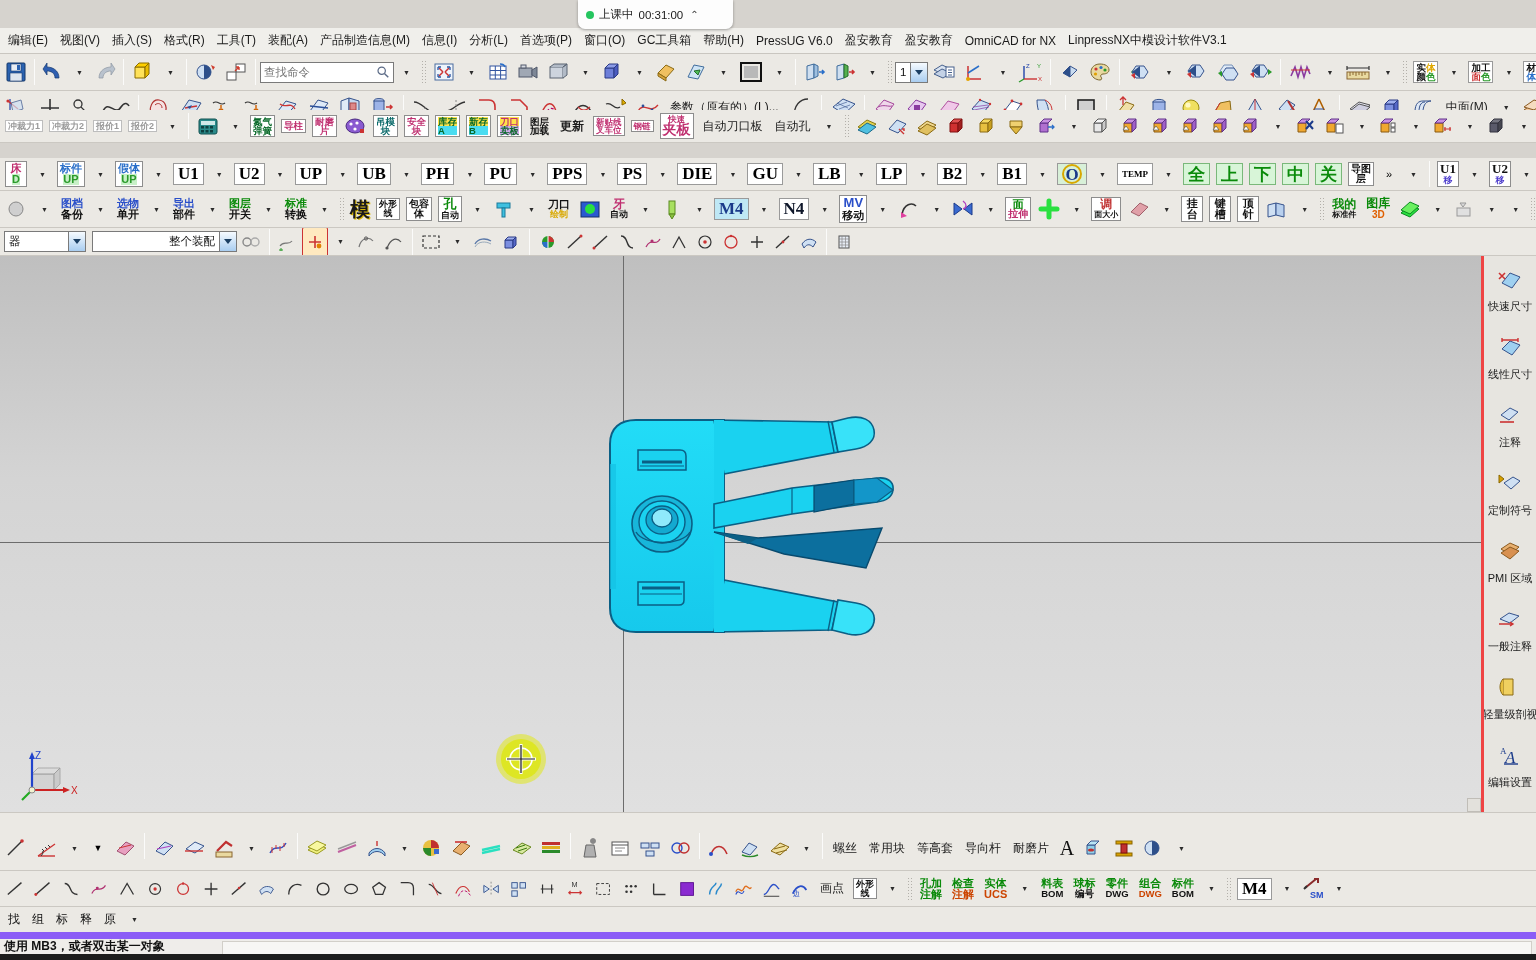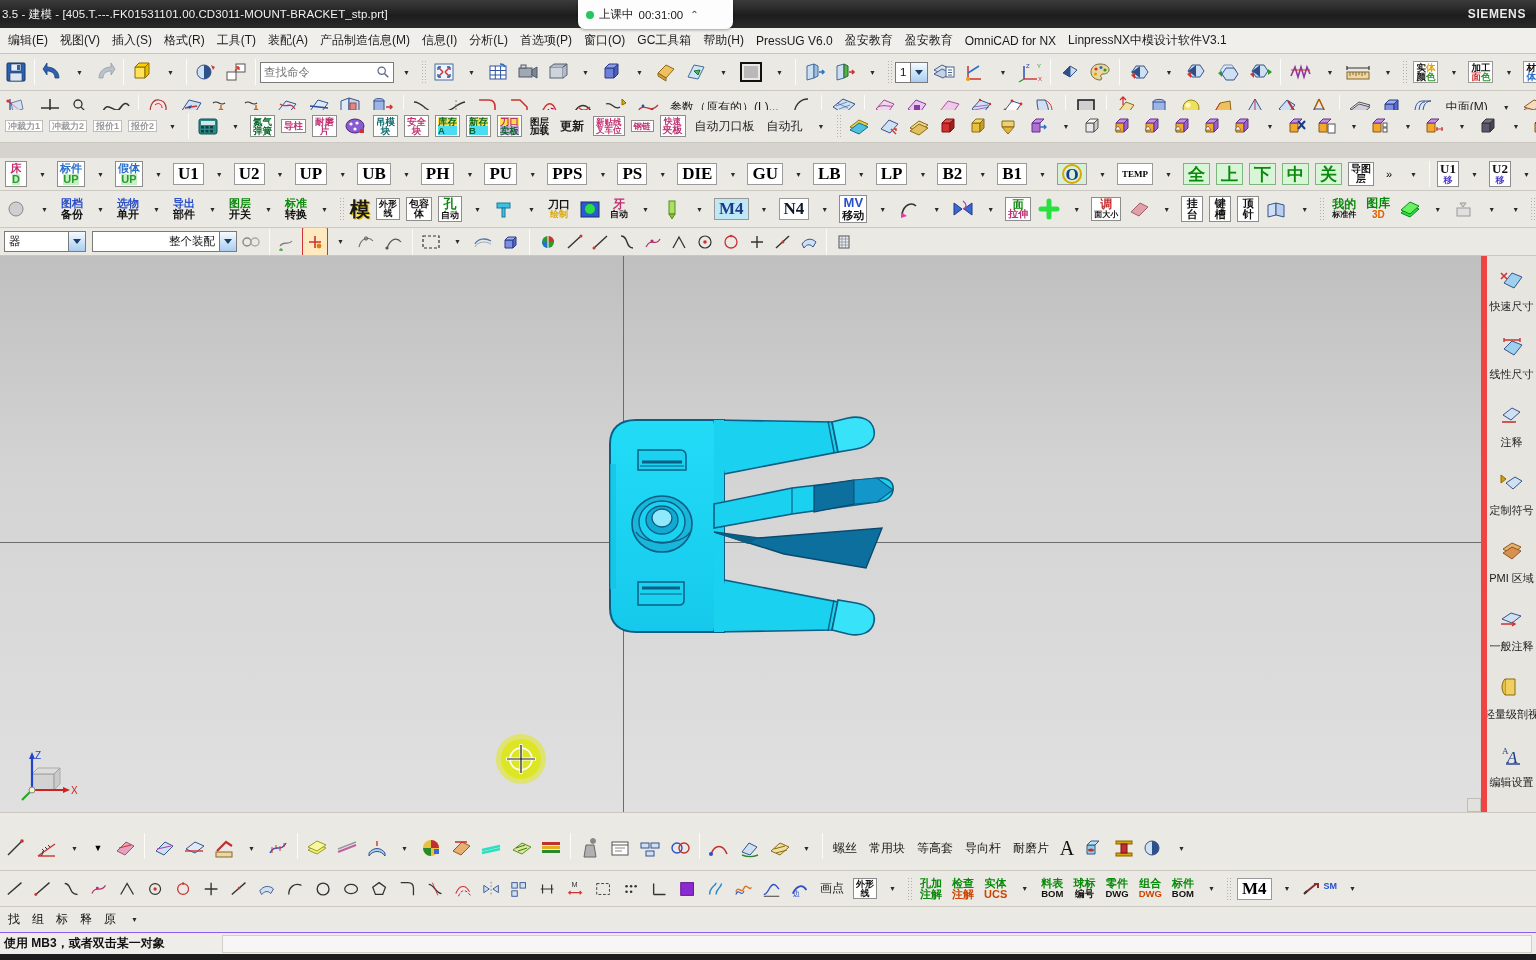--- a/index.html
+++ b/index.html
@@ -105,55 +105,51 @@
     background: linear-gradient(180deg,#bfbfbf 0%, #d4d4d4 40%, #e0e0e0 100%);
     overflow: hidden;
   }
   .axline { position: absolute; background: #6c6c6c; }
   .triad { position: absolute; left: 10px; bottom: 8px; width: 70px; height: 70px; }
   .cursor { position: absolute; }
 
   
   #rightbar {
     position: absolute; left: 1481px; top: 256px; width: 55px; height: 556px;
-    background: #e7e5e0; border-left: 6px solid #ef4444;
+    background: #e7e5e0; border-left: 3px solid #ef4444;
     overflow: hidden;
   }
   .rbitem { height: 68px; display: flex; flex-direction: column; align-items: center;
             justify-content: center; gap: 2px; cursor: default; }
   .rbitem .rlab { font-size: 11px; color: #1b1b1b; white-space: nowrap; }
 
   
   .bottombar { position: absolute; left: 0; width: 1536px; background: #ebe9e4;
                border-top: 1px solid #cbc8c2; overflow: hidden; white-space: nowrap; }
 
   
   #statusbar {
     position: absolute; left: 0; top: 932px; width: 1536px; height: 22px;
-    background: #efedea; border-top: 1px solid #8b5cf6;
+    background: #efedea; border-top: 7px solid #8b5cf6;
     display: flex; align-items: center;
   }
   #statusbar .stxt { font-size: 12px; font-weight: bold; color: #111; padding-left: 4px; }
   #statusbar .sfield { position: absolute; left: 222px; top: 2px; width: 1310px; height: 18px;
                        background: #f7f6f4; border: 1px solid #d2cfc9; }
   #bottomedge { position: absolute; left: 0; top: 954px; width: 1536px; height: 6px; background: #1d1d1d; }
 
   
   .sbstub { position: absolute; right: 0; bottom: 0; width: 14px; height: 14px;
             background: #e3e1dc; border: 1px solid #c0bdb7; }
 </style>
 </head>
 <body>
 
 <div id="app">
 
-  <div class="titlebar">
-    <span class="ttl">3.5 - 建模 - [405.T.---.FK01531101.00.CD3011-MOUNT-BRACKET_stp.prt]</span>
-    <span class="siemens">SIEMENS</span>
-  </div>
 
   <div class="meetpill">
     <span class="meetdot"></span>
     <span class="meettxt">上课中</span>
     <span class="meettxt">00:31:00</span>
     <span class="meetchev">⌃</span>
   </div>
 
   <div class="menubar" id="menubar">
       <div class="mi">编辑(E)</div>
@@ -836,21 +832,21 @@
           </span>
         </div>
         <div class="btn">
           <span class="tg">
             <i style="color:#c03070;font-size:8.5px">钢链</i>
           </span>
         </div>
         <div class="btn">
           <span class="tg">
             <i style="color:#c03070;font-size:8.5px">快速</i>
-            <i style="color:#c03070;font-size:10px">夹板</i>
+            <i style="color:#c03070;font-size:14px">夹板</i>
           </span>
         </div>
         <div class="btn">
           <span class="lbl">自动刀口板</span>
         </div>
         <div class="btn">
           <span class="lbl">自动孔</span>
         </div>
         <div class="btn">
           <span class="caret">▼</span>
@@ -2202,21 +2198,21 @@
         <div class="gripper"></div>
         <div class="btn">
           <span class="bigwrap" style="background:#fff">
             <span class="big">M4</span>
           </span>
         </div>
         <div class="btn">
           <span class="caret">▼</span>
         </div>
         <div class="btn">
-          <span style="display:inline-flex;align-items:flex-start;line-height:1">
+          <span style="display:inline-flex;flex-direction:column;align-items:flex-end;line-height:1">
             <svg width="22" height="14" viewBox="0 0 22 14">
               <path d="M3 11 L14 2 M12 2 h4 v4" stroke="#8a2a2a" stroke-width="2" fill="none"></path>
               <path d="M2 12 l3 -3" stroke="#333" stroke-width="2"></path>
             </svg>
             <span style="font-size:9px;font-weight:bold;color:#2a4fc9">SM</span>
           </span>
         </div>
         <div class="btn">
           <span class="caret">▼</span>
         </div>

